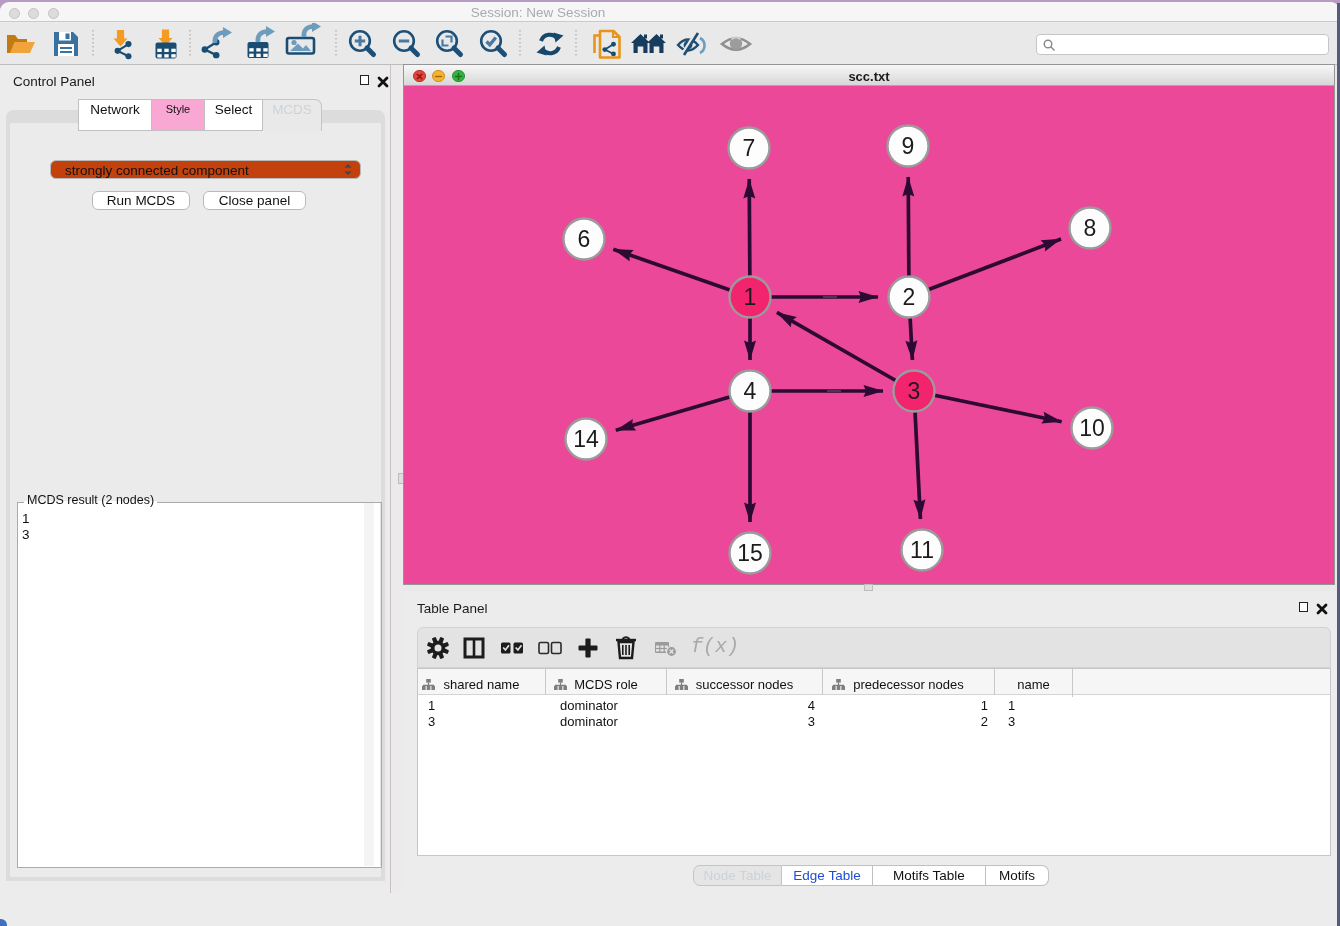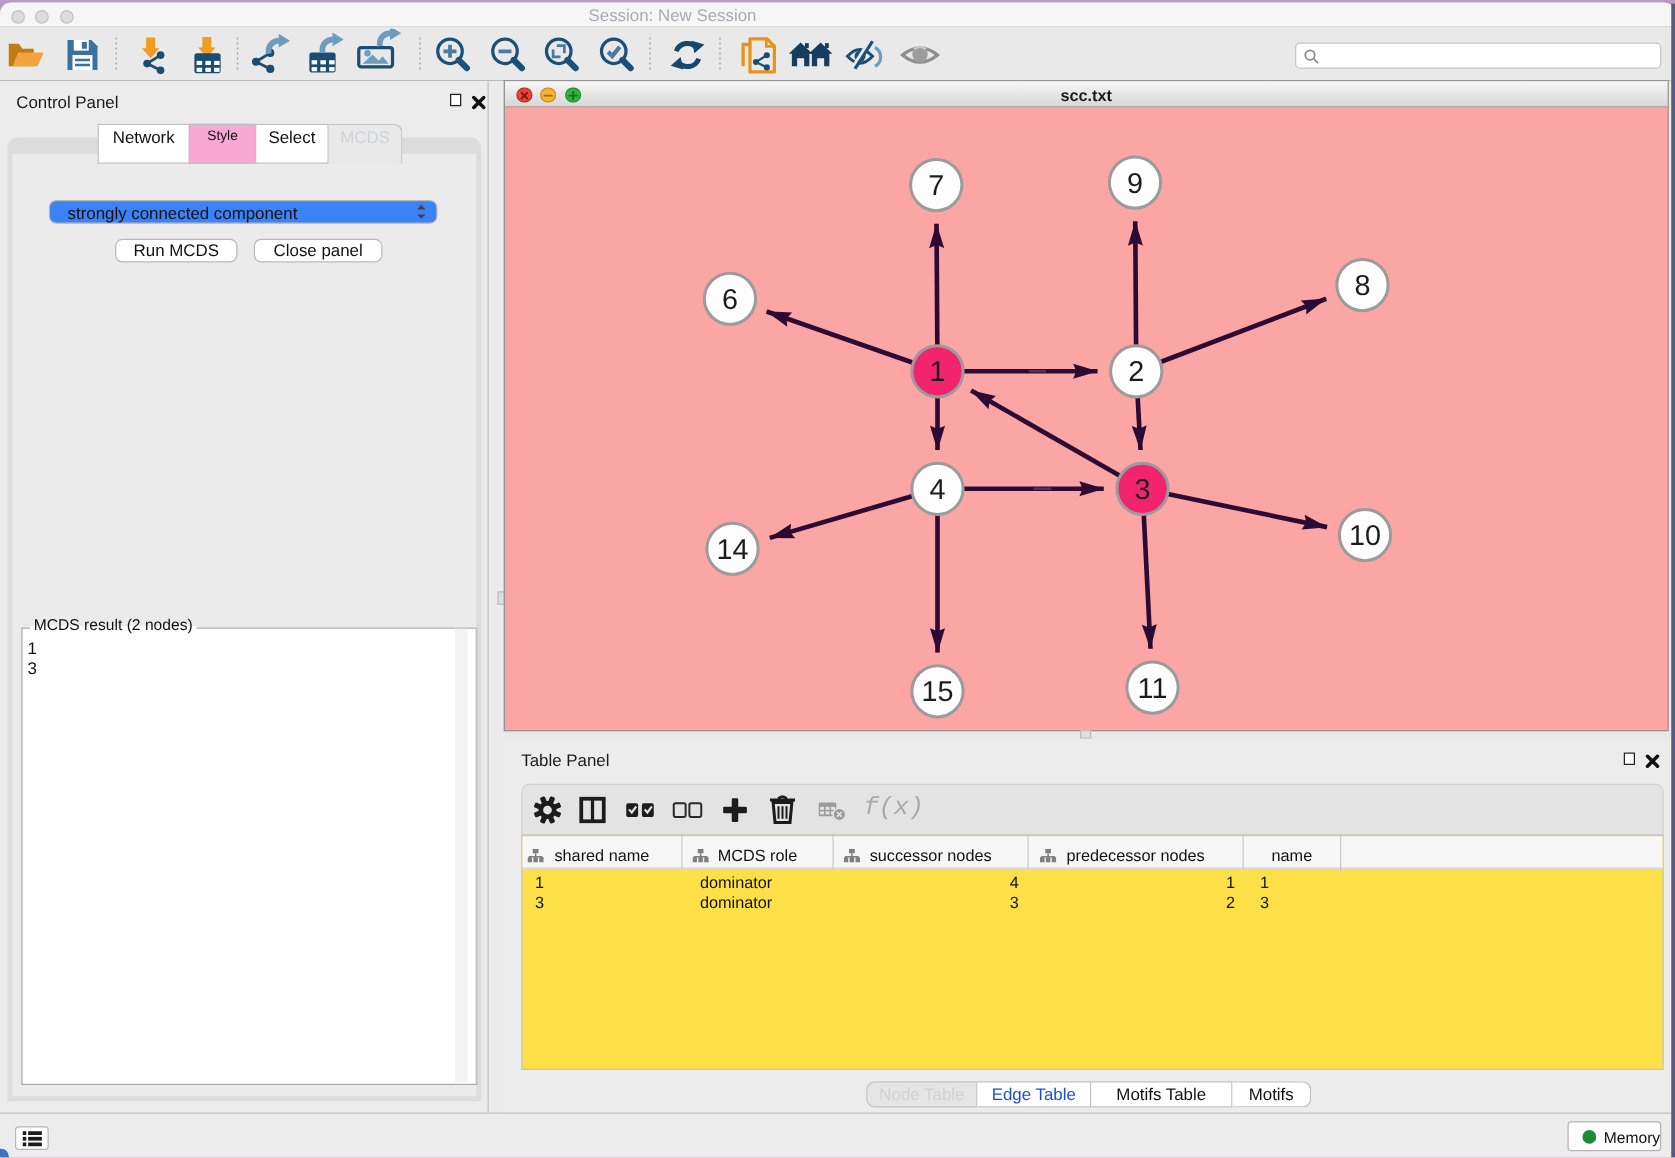--- a/index.html
+++ b/index.html
@@ -124,21 +124,21 @@
     <div class="abs" style="left:6px;top:45px;width:379px;height:771px;background:#dcdcdc;border-radius:8px 8px 0 0"></div>
     <div class="abs" style="left:10px;top:58px;width:371px;height:754px;background:#ebebeb"></div>
 
     <div class="abs" style="left:78px;top:34px;height:32px;display:flex">
       <div style="width:73px;background:#fff;border:1px solid #c0c0c0;border-right:none;font-size:13.5px;color:#111;text-align:center;line-height:19px">Network</div>
       <div style="width:53px;background:#f9a8d4;border:1px solid #c0c0c0;border-right:none;font-size:11px;color:#111;text-align:center;line-height:19px">Style</div>
       <div style="width:59px;background:#fff;border:1px solid #c0c0c0;font-size:13.5px;color:#111;text-align:center;line-height:19px">Select</div>
       <div style="width:59px;background:#e9e9e9;border:1px solid #c4c4c4;border-left:none;border-bottom:none;border-radius:0 7px 0 0;font-size:13.5px;color:#ced3d9;text-align:center;line-height:20px">MCDS</div>
     </div>
 
-    <div class="abs" style="left:39px;top:95px;width:311px;height:19px;background:#3b82f6;border:1px solid #b9b9b9;border-radius:6px">
+    <div class="abs" style="left:50px;top:95px;width:311px;height:19px;background:#c2410c;border:1px solid #b9b9b9;border-radius:6px">
       <div style="position:absolute;left:14px;top:2px;font-size:13.5px;color:#111">strongly connected component</div>
       <svg width="10" height="13" viewBox="0 0 10 13" style="position:absolute;right:7px;top:2px">
           <path d="M1.5,4.5 L5,1 L8.5,4.5 z M1.5,8.5 L5,12 L8.5,8.5 z" fill="#444"></path>
         </svg>
     </div>
     <div class="abs" style="left:92px;top:126px;width:98px;height:19px;background:#fff;border:1px solid #b9b9b9;border-radius:6px;font-size:13.5px;color:#111;text-align:center;line-height:17px">Run MCDS</div>
     <div class="abs" style="left:203px;top:126px;width:103px;height:19px;background:#fff;border:1px solid #b9b9b9;border-radius:6px;font-size:13.5px;color:#111;text-align:center;line-height:17px">Close panel</div>
 
     <div class="abs" style="left:17px;top:437px;width:365px;height:366px;background:#fff;border:1px solid #ababab">
       <div style="position:absolute;left:362px;top:0px;width:1px;height:363px;background:#e3e3e3"></div>
@@ -146,21 +146,21 @@
       <div style="position:absolute;left:4px;top:8px;font-size:13.5px;color:#111;line-height:16px">1<br>3</div>
     </div>
     <div class="abs" style="left:24px;top:428px;padding:0 3px;font-size:12.5px;color:#111;background:linear-gradient(#ebebeb 54%,#ffffff 54%)">MCDS result (2 nodes)</div>
   </div>
 
   <div class="abs" style="left:392px;top:63px;width:12px;height:828px;background:#eceaea"></div>
   <div class="abs" style="left:398px;top:471px;width:6px;height:11px;background:#dedede;border:1px solid #bdbdbd"></div>
 
   <div class="abs" style="left:404px;top:63px;width:936px;height:528px;background:#e9e9e9"></div>
 
-  <div class="abs" style="left:403px;top:62px;width:932px;height:521px;background:#fca5a5;border:1px solid #959595">
+  <div class="abs" style="left:403px;top:62px;width:932px;height:521px;background:#ec4899;border:1px solid #959595">
     <div class="abs" style="left:0;top:0;width:930px;height:21px;background:linear-gradient(#f7f7f7,#d7d7d7);border-bottom:1px solid #a9a9a9"></div>
     <div class="abs" style="left:0;top:4px;width:930px;text-align:center;font-size:13px;font-weight:bold;color:#1a1a1a">scc.txt</div>
   </div>
   <div style="position:absolute;left:413.25px;top:67.75px;width:12.5px;height:12.5px;border-radius:50%;background:#e2463d;border:1px solid #b73229;box-sizing:border-box"></div>
     <svg style="position:absolute;left:414px;top:68.5px" width="11" height="11" viewBox="0 0 11 11">
       <path d="M3.2,3.2 L7.8,7.8 M7.8,3.2 L3.2,7.8" stroke="#8f1410" stroke-width="1.5" stroke-linecap="round"></path>
     </svg>
   <div style="position:absolute;left:432.25px;top:67.75px;width:12.5px;height:12.5px;border-radius:50%;background:#f5b32f;border:1px solid #cf8f1f;box-sizing:border-box"></div>
     <svg style="position:absolute;left:433px;top:68.5px" width="11" height="11" viewBox="0 0 11 11">
       <path d="M2.5,5.5 L8.5,5.5" stroke="#9a6b10" stroke-width="1.5" stroke-linecap="round"></path>
@@ -261,21 +261,21 @@
             <rect x="242.4" y="21.1" width="3.2" height="2.4"></rect>
             <rect x="246.8" y="17.5" width="3.2" height="2.4"></rect>
             <rect x="246.8" y="21.1" width="3.2" height="2.4"></rect>
           </g>
           <circle cx="253.5" cy="23.5" r="5" fill="#9b9b9b" stroke="#e3e3e3" stroke-width="1.2"></circle>
           <path d="M251.6,21.6 L255.4,25.4 M255.4,21.6 L251.6,25.4" stroke="#e3e3e3" stroke-width="1.4"></path>
         </svg>
       <div style="position:absolute;left:273px;top:7px;font-size:20px;font-family:Liberation Mono, monospace;font-style:italic;color:#a9a9a9">f(x)</div>
     </div>
 
-    <div class="abs" style="left:13px;top:77px;width:914px;height:188px;background:#fde047;border:1px solid #c6c6c6">
+    <div class="abs" style="left:13px;top:77px;width:914px;height:188px;background:#ffffff;border:1px solid #c6c6c6">
 
       <div class="abs" style="left:0;top:0;width:912px;height:26px;background:#f6f6f6;border-bottom:1px solid #d4d4d4">
         <div class="abs" style="left:0;top:0;width:128px;height:26px;border-right:1px solid #c9c9c9;text-align:center;line-height:31px;font-size:13px;color:#111">shared name</div>
         <div class="abs" style="left:128px;top:0;width:121px;height:26px;border-right:1px solid #c9c9c9;text-align:center;line-height:31px;font-size:13px;color:#111">MCDS role</div>
         <div class="abs" style="left:249px;top:0;width:156px;height:26px;border-right:1px solid #c9c9c9;text-align:center;line-height:31px;font-size:13px;color:#111">successor nodes</div>
         <div class="abs" style="left:405px;top:0;width:172px;height:26px;border-right:1px solid #c9c9c9;text-align:center;line-height:31px;font-size:13px;color:#111">predecessor nodes</div>
         <div class="abs" style="left:577px;top:0;width:78px;height:28px;border-right:1px solid #c9c9c9;text-align:center;line-height:31px;font-size:13px;color:#111">name</div>
         <svg style="position:absolute;left:4px;top:10px" width="13" height="11" viewBox="0 0 13 11">
             <rect x="4.2" y="0" width="4.6" height="3.6" fill="#7f7f7f"></rect>
             <path d="M6.5,3.6 L6.5,6.4 M1.6,9 L1.6,6.4 L11.4,6.4 L11.4,9 M6.5,6.4 L6.5,9" stroke="#7f7f7f" stroke-width="1.2" fill="none"></path>
@@ -323,33 +323,15 @@
     </div>
 
     <div class="abs" style="left:289px;top:274px;height:21px;display:flex">
       <div style="width:89px;background:#e5e5e5;border:1px solid #c4c4c4;border-radius:7px 0 0 7px;font-size:13.5px;color:#cdd2d7;text-align:center;line-height:20px">Node Table</div>
       <div style="width:91px;background:#fff;border:1px solid #c0c0c0;border-left:none;font-size:13.5px;color:#1d4ed8;text-align:center;line-height:20px">Edge Table</div>
       <div style="width:113px;background:#fff;border:1px solid #c0c0c0;border-left:none;font-size:13.5px;color:#111;text-align:center;line-height:20px">Motifs Table</div>
       <div style="width:63px;background:#fff;border:1px solid #c0c0c0;border-left:none;border-radius:0 7px 7px 0;font-size:13.5px;color:#111;text-align:center;line-height:20px">Motifs</div>
     </div>
   </div>
 
-  <div class="abs" style="left:0;top:888px;width:1340px;height:36px;background:#ececec;border-top:1px solid #c4c4c4">
-    <div class="abs" style="left:12px;top:10px;width:27px;height:19px;background:#fff;border:1px solid #b5b5b5;border-radius:3px">
-        <svg width="16" height="14" viewBox="0 0 16 14" style="position:absolute;left:5px;top:2px">
-          <g fill="#1c1c1c">
-            <rect x="0" y="1" width="3" height="3"></rect>
-            <rect x="0" y="5.5" width="3" height="3"></rect>
-            <rect x="0" y="10" width="3" height="3"></rect>
-            <rect x="4.5" y="1" width="11" height="3"></rect>
-            <rect x="4.5" y="5.5" width="11" height="3"></rect>
-            <rect x="4.5" y="10" width="11" height="3"></rect>
-          </g>
-        </svg>
-      </div>
-    <div class="abs" style="left:1254px;top:6px;width:75px;height:24px;background:#fdfdfd;border:1px solid #b5b5b5;border-radius:3px">
-      <div style="position:absolute;left:11px;top:6px;width:11px;height:11px;border-radius:50%;background:#1e8a34"></div>
-      <div style="position:absolute;left:28px;top:4.5px;font-size:12.5px;color:#111">Memory</div>
-    </div>
-  </div>
 </div>
 
 <div class="abs" style="left:1337px;top:3px;width:3px;height:923px;background:#555b80"></div>
 <div class="abs" style="left:0;top:919px;width:7px;height:7px;background:#3f6fbe;border-radius:0 6px 0 0"></div>
 </body></html>

